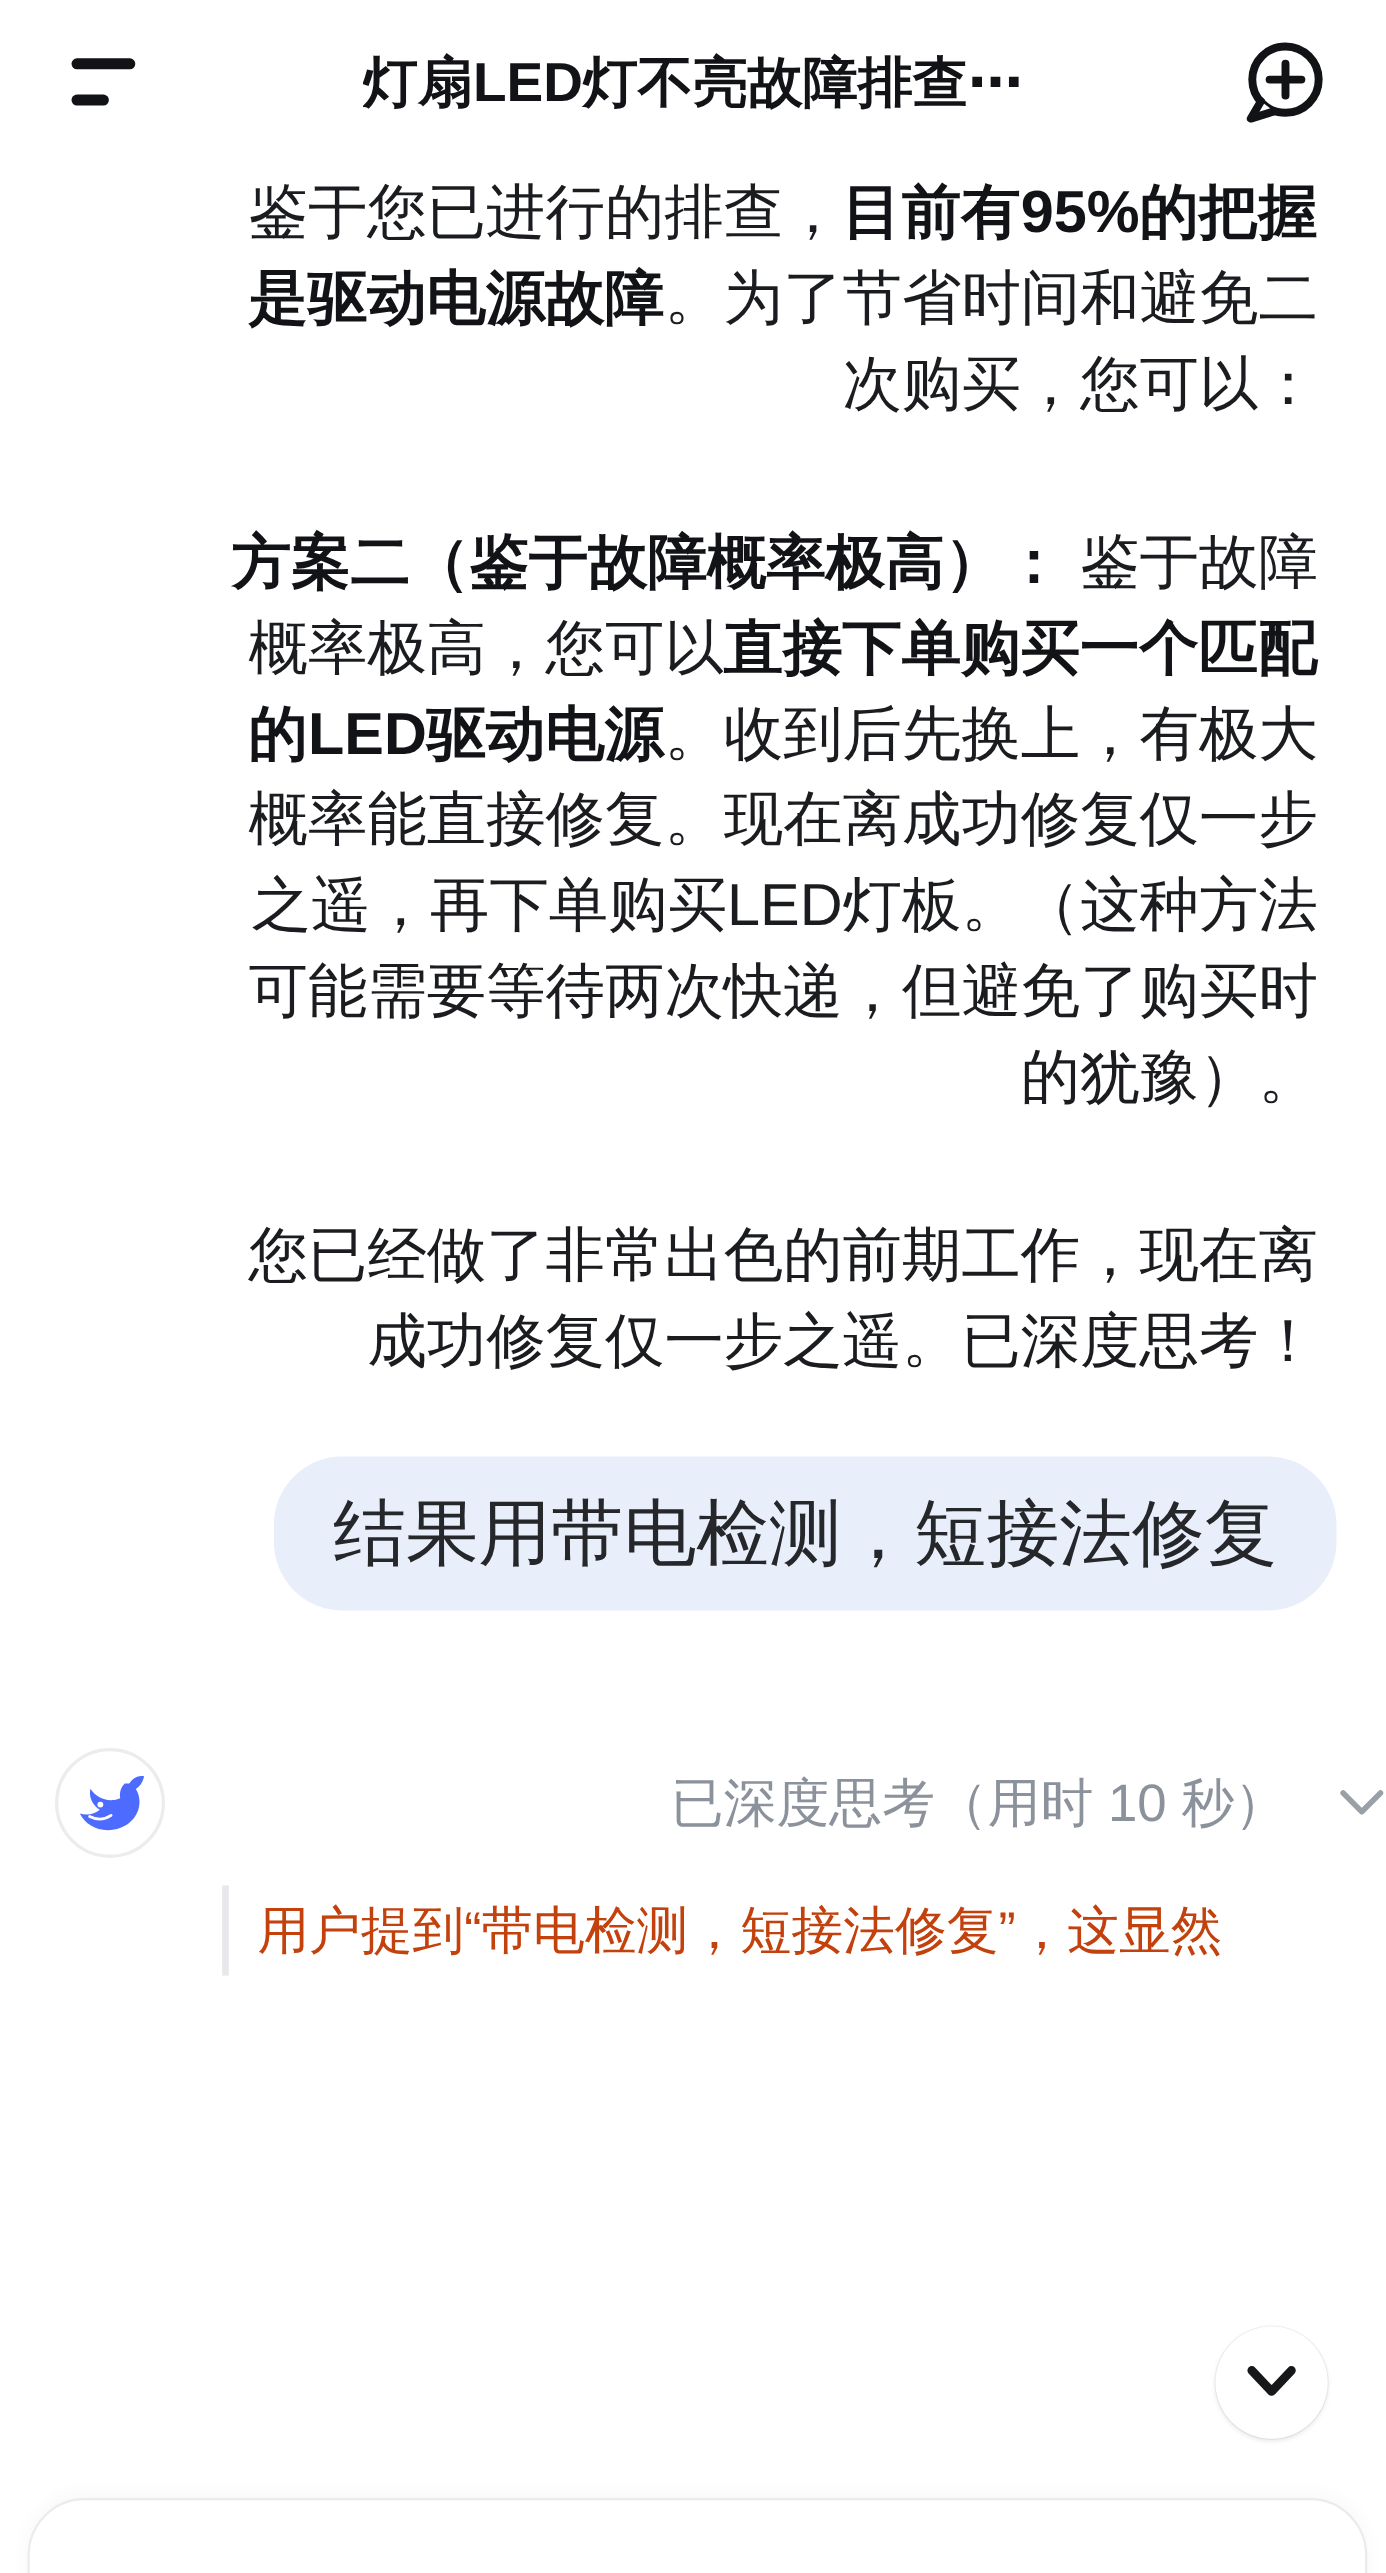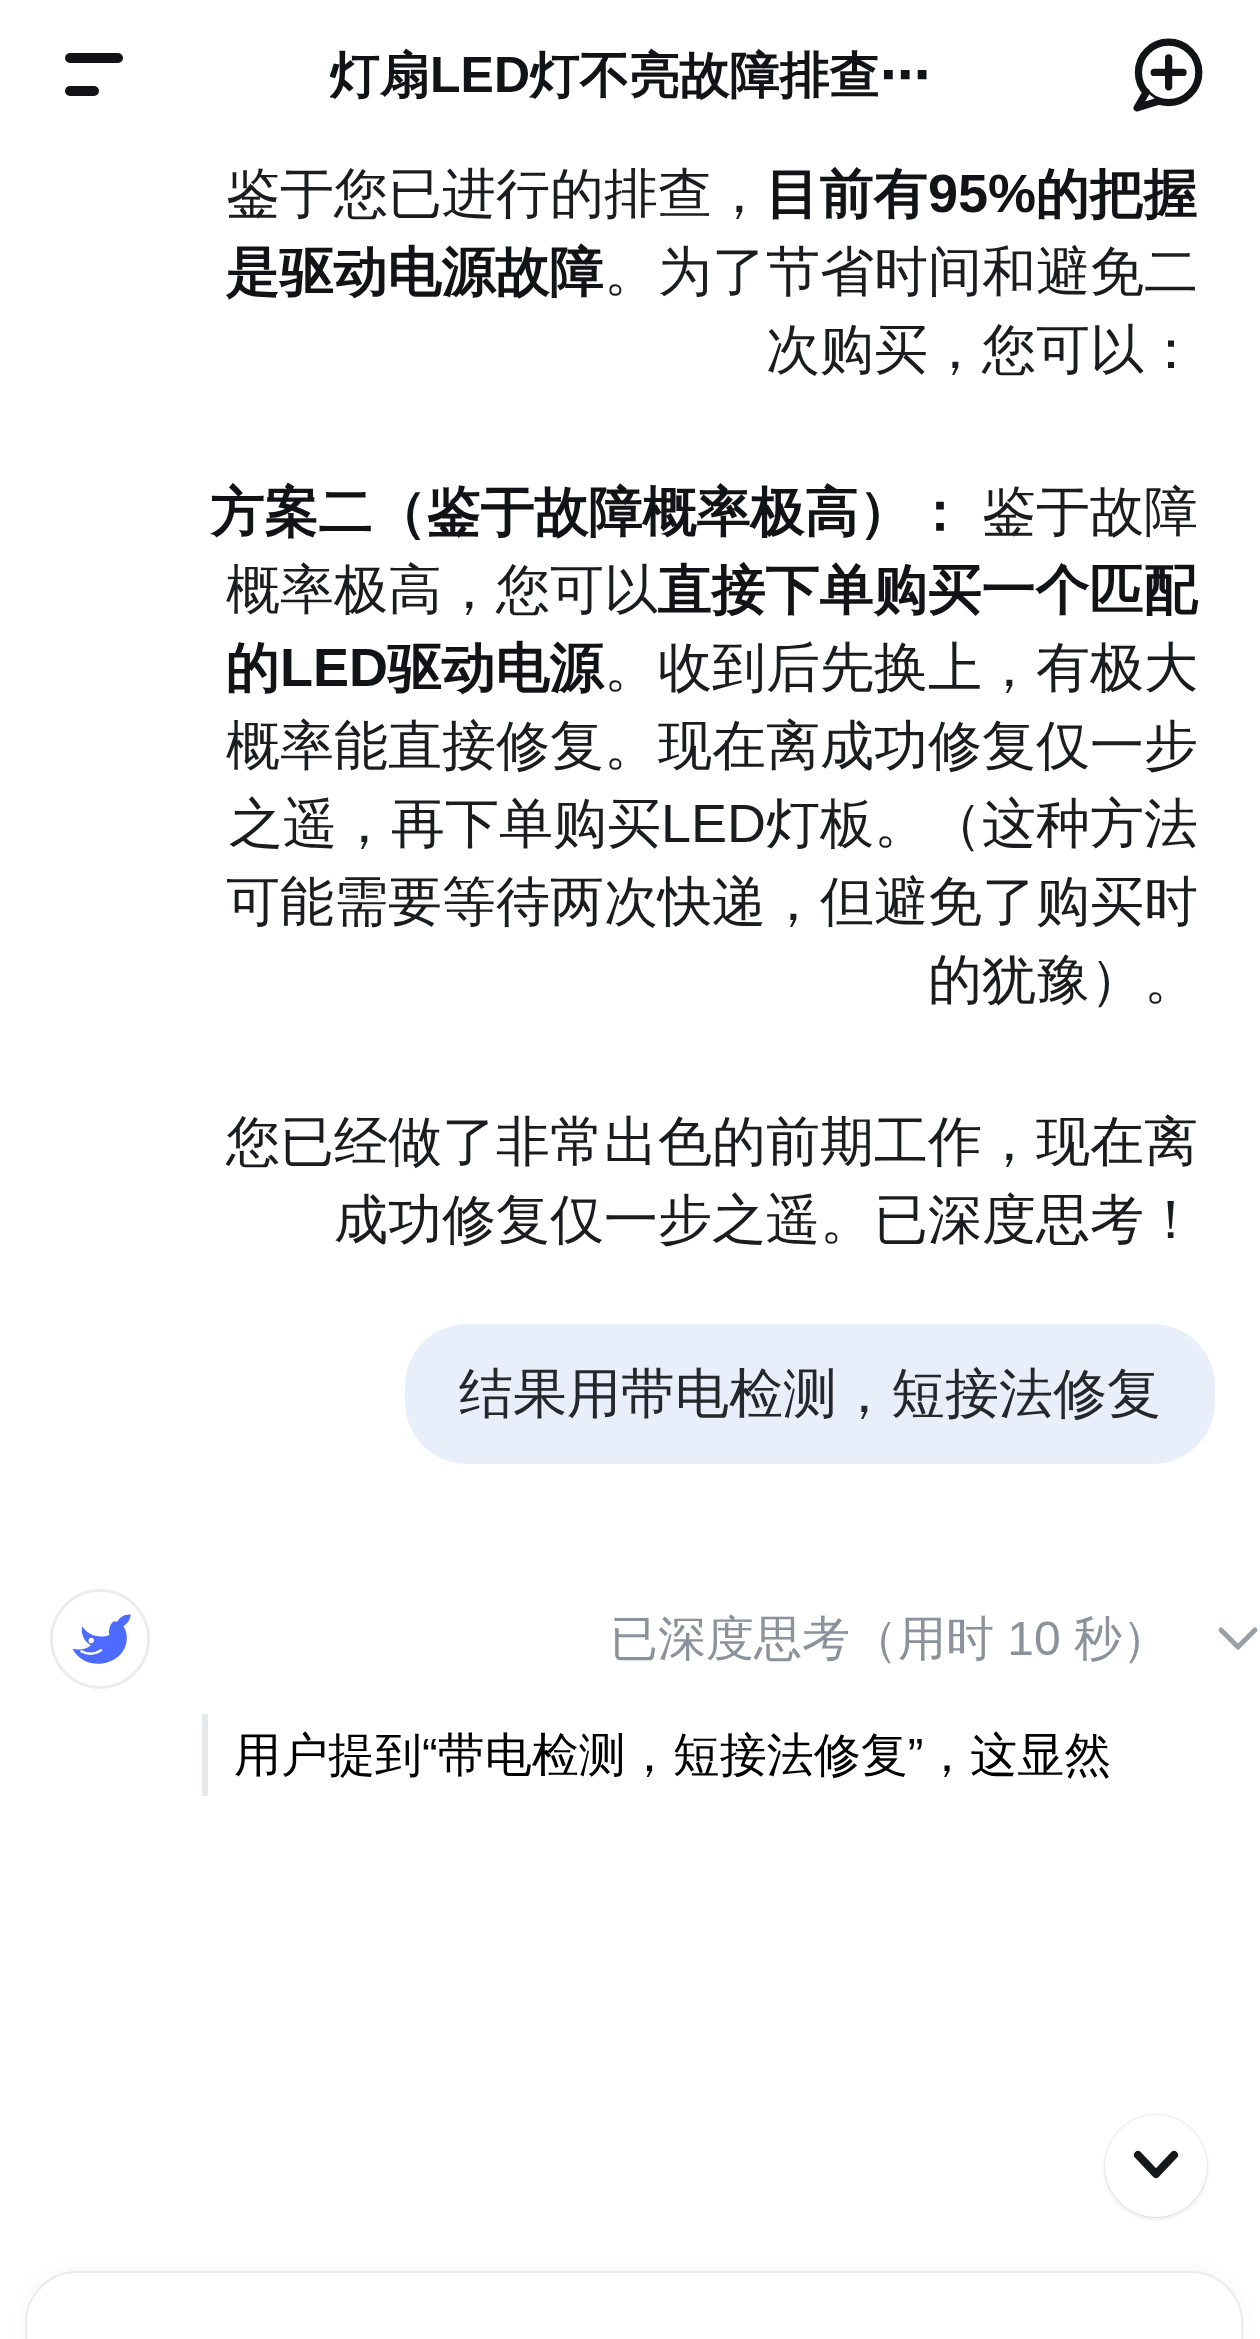--- a/index.html
+++ b/index.html
@@ -47,21 +47,21 @@
   .user-row {
     display:flex; justify-content:flex-end;
     margin:66px 45px 0 0;
   }
   .user-bubble {
     background:#e9eefb;
     border-radius:62px;
     padding:0 54px;
     height:140px;
     display:flex; align-items:center;
-    font-size:54px; color:#25272b;
+    font-size:66px; color:#25272b;
     max-width:980px; white-space:nowrap;
   }
 
   
   .think-row {
     display:flex; align-items:center;
     margin:125px 0 0 50px;
     justify-content:space-between;
   }
   .avatar {
@@ -77,21 +77,21 @@
     display:flex; align-items:center;
   }
   .think-caret { margin-left:46px; width:44px; height:30px; cursor:pointer; }
 
   
   .think-quote {
     margin:25px 0 0 202px;
     border-left:6px solid #e6e8ec;
     padding-left:26px;
     height:82px; line-height:82px;
-    font-size:47px; color:#000000;
+    font-size:47px; color:#c2410c;
     white-space:nowrap; overflow:hidden;
     width:1041px;
   }
 
   
   .scroll-btn {
     position:absolute; left:1105px; top:2115px;
     width:102px; height:102px; border-radius:50%;
     background:#ffffff;
     box-shadow:0 2px 5px rgba(0,0,0,0.10), 0 0 0 1px #f2f2f2;

